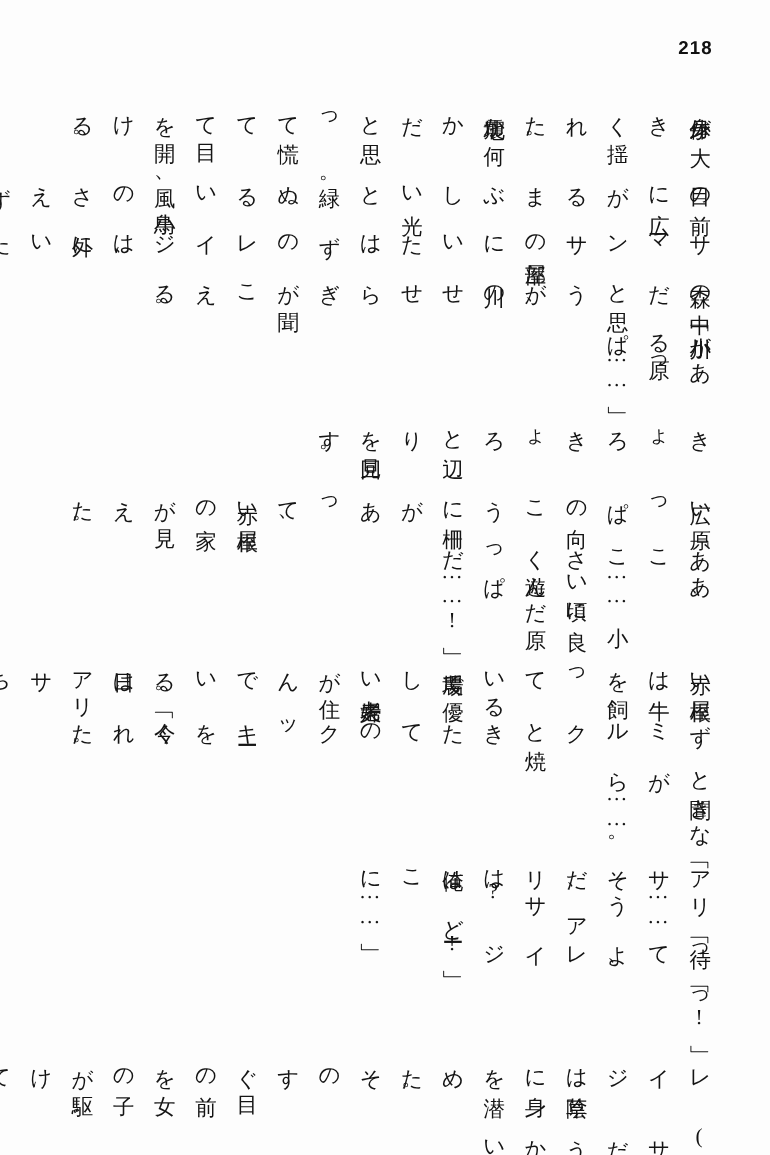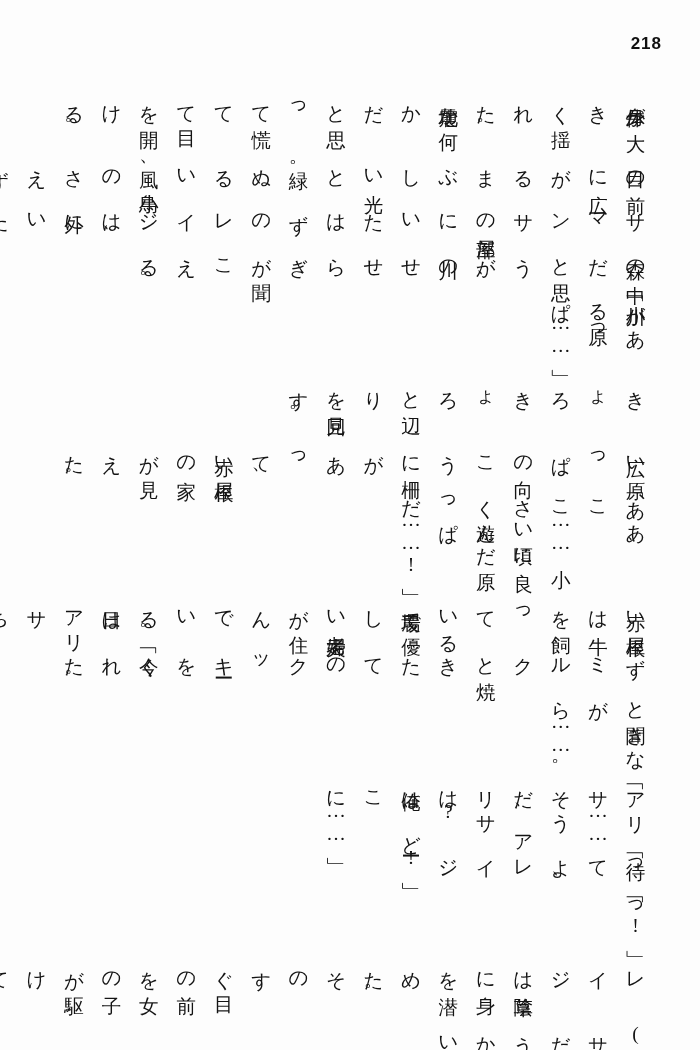--- a/index.html
+++ b/index.html
@@ -19,21 +19,21 @@
     position: relative;
     width: 700px;
     height: 1050px;
     background: #fdfdfd;
   }
 
   
   #page-number {
     position: absolute;
     top: 34px;
-    right: 38px;
+    right: 52px;
     font-family: "Liberation Sans", sans-serif;
     font-size: 17px;
     font-weight: bold;
     letter-spacing: 1px;
     color: #111;
   }
 
   
   #text-block {
     position: absolute;

